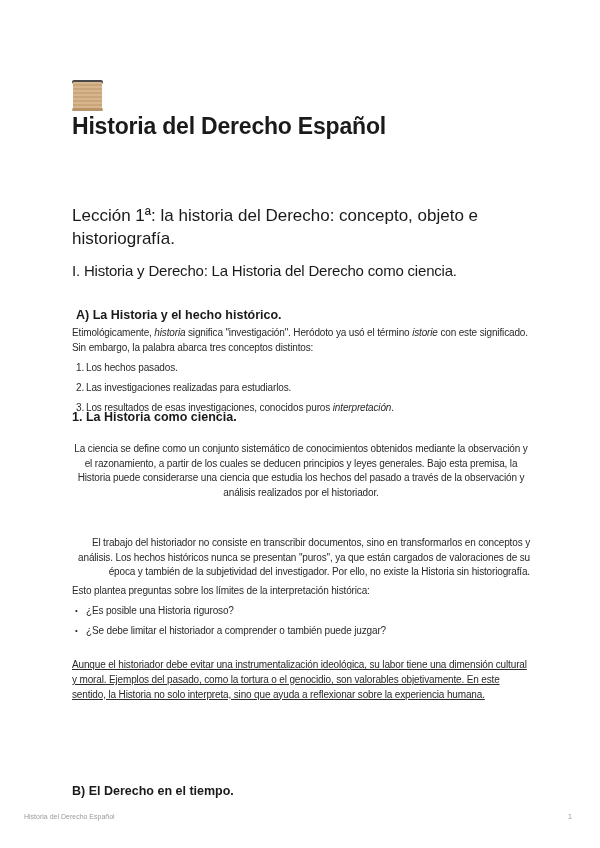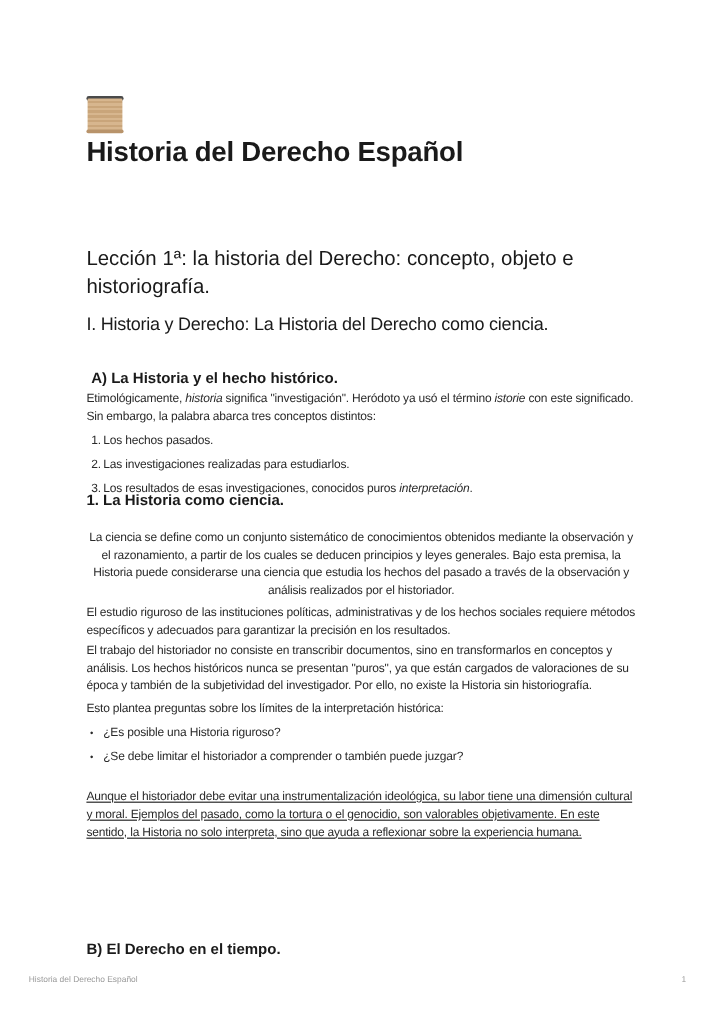--- a/index.html
+++ b/index.html
@@ -45,25 +45,24 @@
     <ol style="margin-top:6px;">
       <li style="margin-bottom:6px;"><span class="mk">1.</span><span>Los hechos pasados.</span></li>
       <li style="margin-bottom:6px;"><span class="mk">2.</span><span>Las investigaciones realizadas para estudiarlos.</span></li>
       <li><span class="mk">3.</span><span>Los resultados de esas investigaciones, conocidos puros </span><i>interpretación</i><span>.</span></li>
     </ol>
   </div>
 
   <div class="block" style="top:410px;">
     <h4>1. La Historia como ciencia.</h4>
     <p style="margin-top:18px;text-align:center;">La ciencia se define como un conjunto sistemático de conocimientos obtenidos mediante la observación y el razonamiento, a partir de los cuales se deducen principios y leyes generales. Bajo esta premisa, la Historia puede considerarse una ciencia que estudia los hechos del pasado a través de la observación y análisis realizados por el historiador.</p>
-    <p style="margin-top:4px;">El estudio riguroso de las instituciones políticas, administrativas y de los hechos sociales requiere métodos específicos y adecuados para garantizar la precisión en los resultados.</p>
   </div>
 
   <div class="block" style="top:532px;">
-    <p style="margin-top:4px;">El trabajo del historiador no consiste en transcribir documentos, sino en transformarlos en conceptos y análisis. Los hechos históricos nunca se presentan "puros", ya que están cargados de valoraciones de su época y también de la subjetividad del investigador. Por ello, no existe la Historia sin historiografía.</p>
+    <p style="margin-top:4px;text-align:right;">El trabajo del historiador no consiste en transcribir documentos, sino en transformarlos en conceptos y análisis. Los hechos históricos nunca se presentan "puros", ya que están cargados de valoraciones de su época y también de la subjetividad del investigador. Por ello, no existe la Historia sin historiografía.</p>
     <p style="margin-top:4px;">Esto plantea preguntas sobre los límites de la interpretación histórica:</p>
     <ul style="margin-top:6px;">
       <li style="margin-bottom:6px;"><span class="mk">•</span><span>¿Es posible una Historia riguroso?</span></li>
       <li><span class="mk">•</span><span>¿Se debe limitar el historiador a comprender o también puede juzgar?</span></li>
     </ul>
     <p style="margin-top:20px;text-decoration:underline;">Aunque el historiador debe evitar una instrumentalización ideológica, su labor tiene una dimensión cultural y moral. Ejemplos del pasado, como la tortura o el genocidio, son valorables objetivamente. En este sentido, la Historia no solo interpreta, sino que ayuda a reflexionar sobre la experiencia humana.</p>
   </div>
 
   <div class="block" style="top:784px;">
     <h4>B) El Derecho en el tiempo.</h4>

